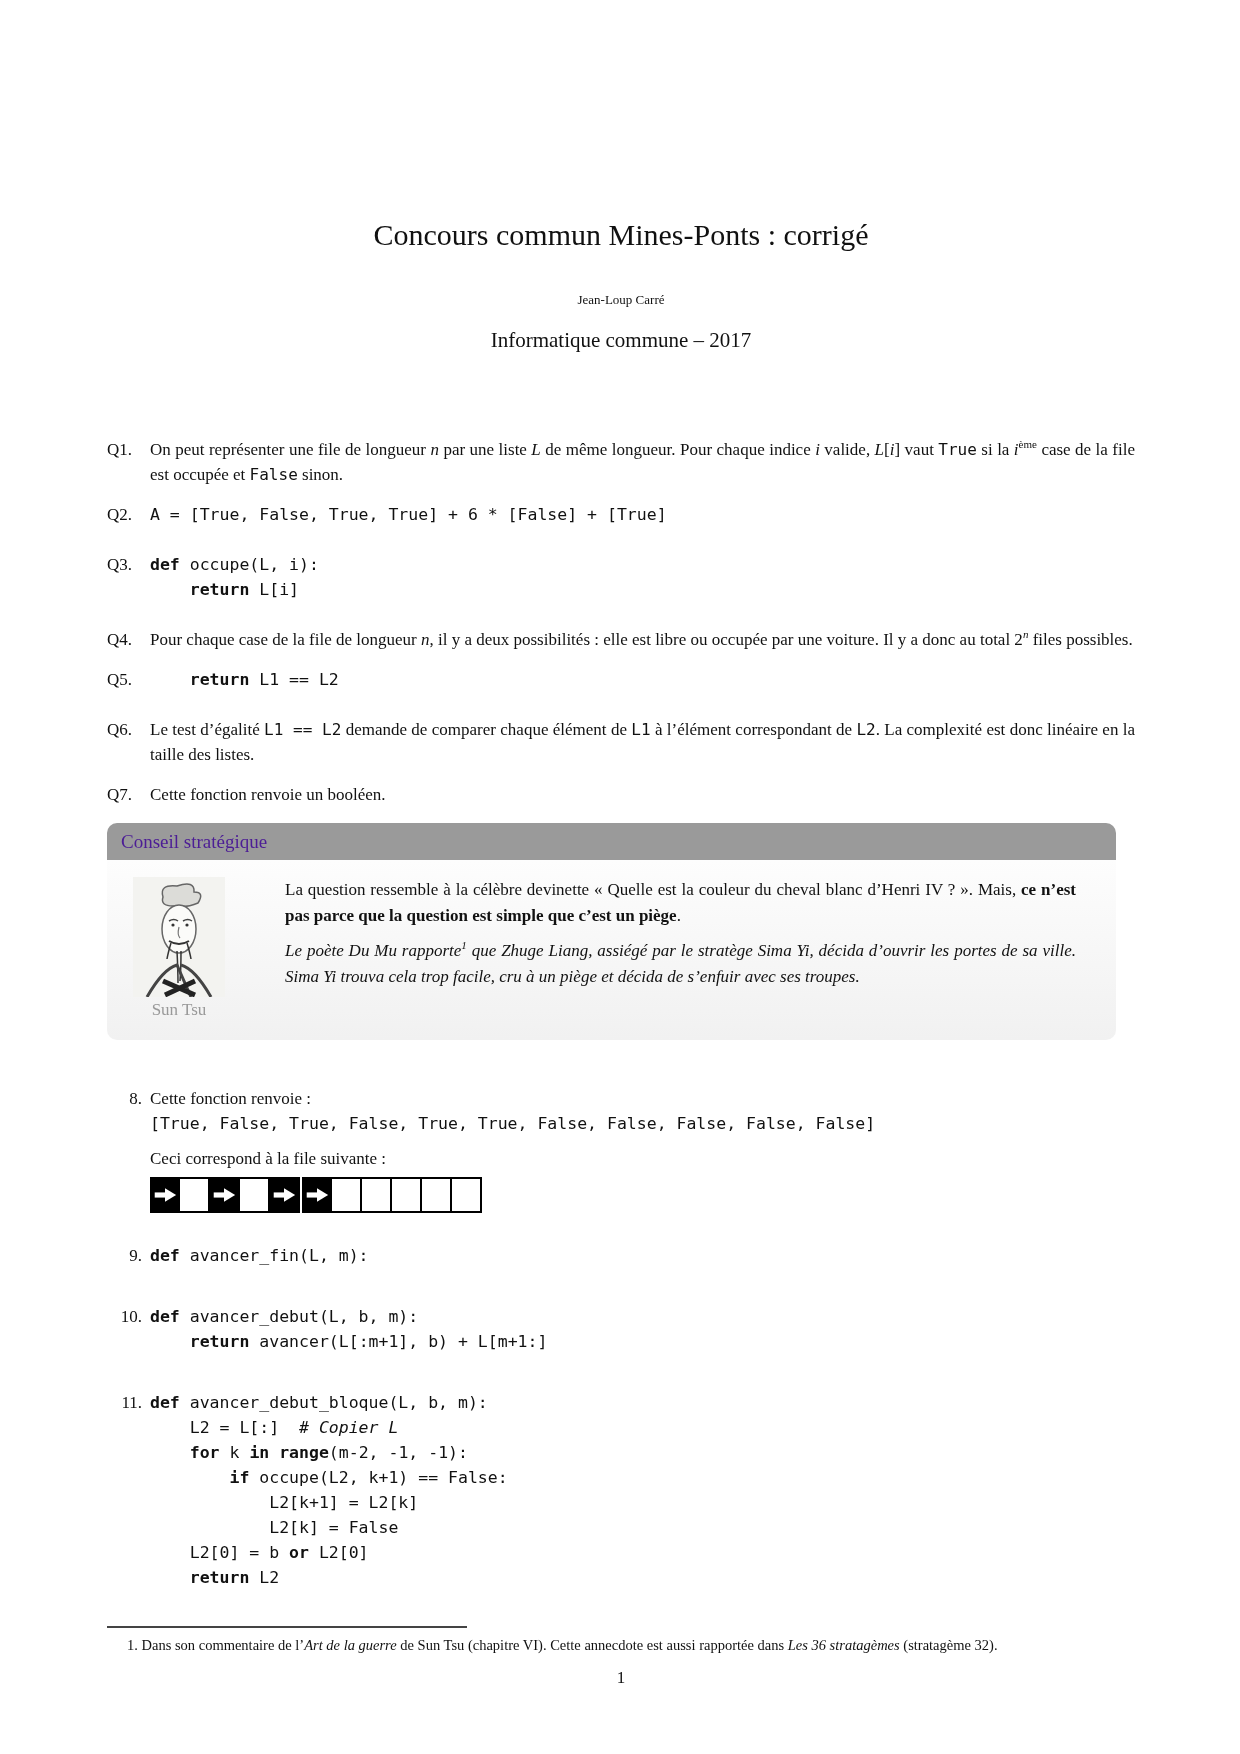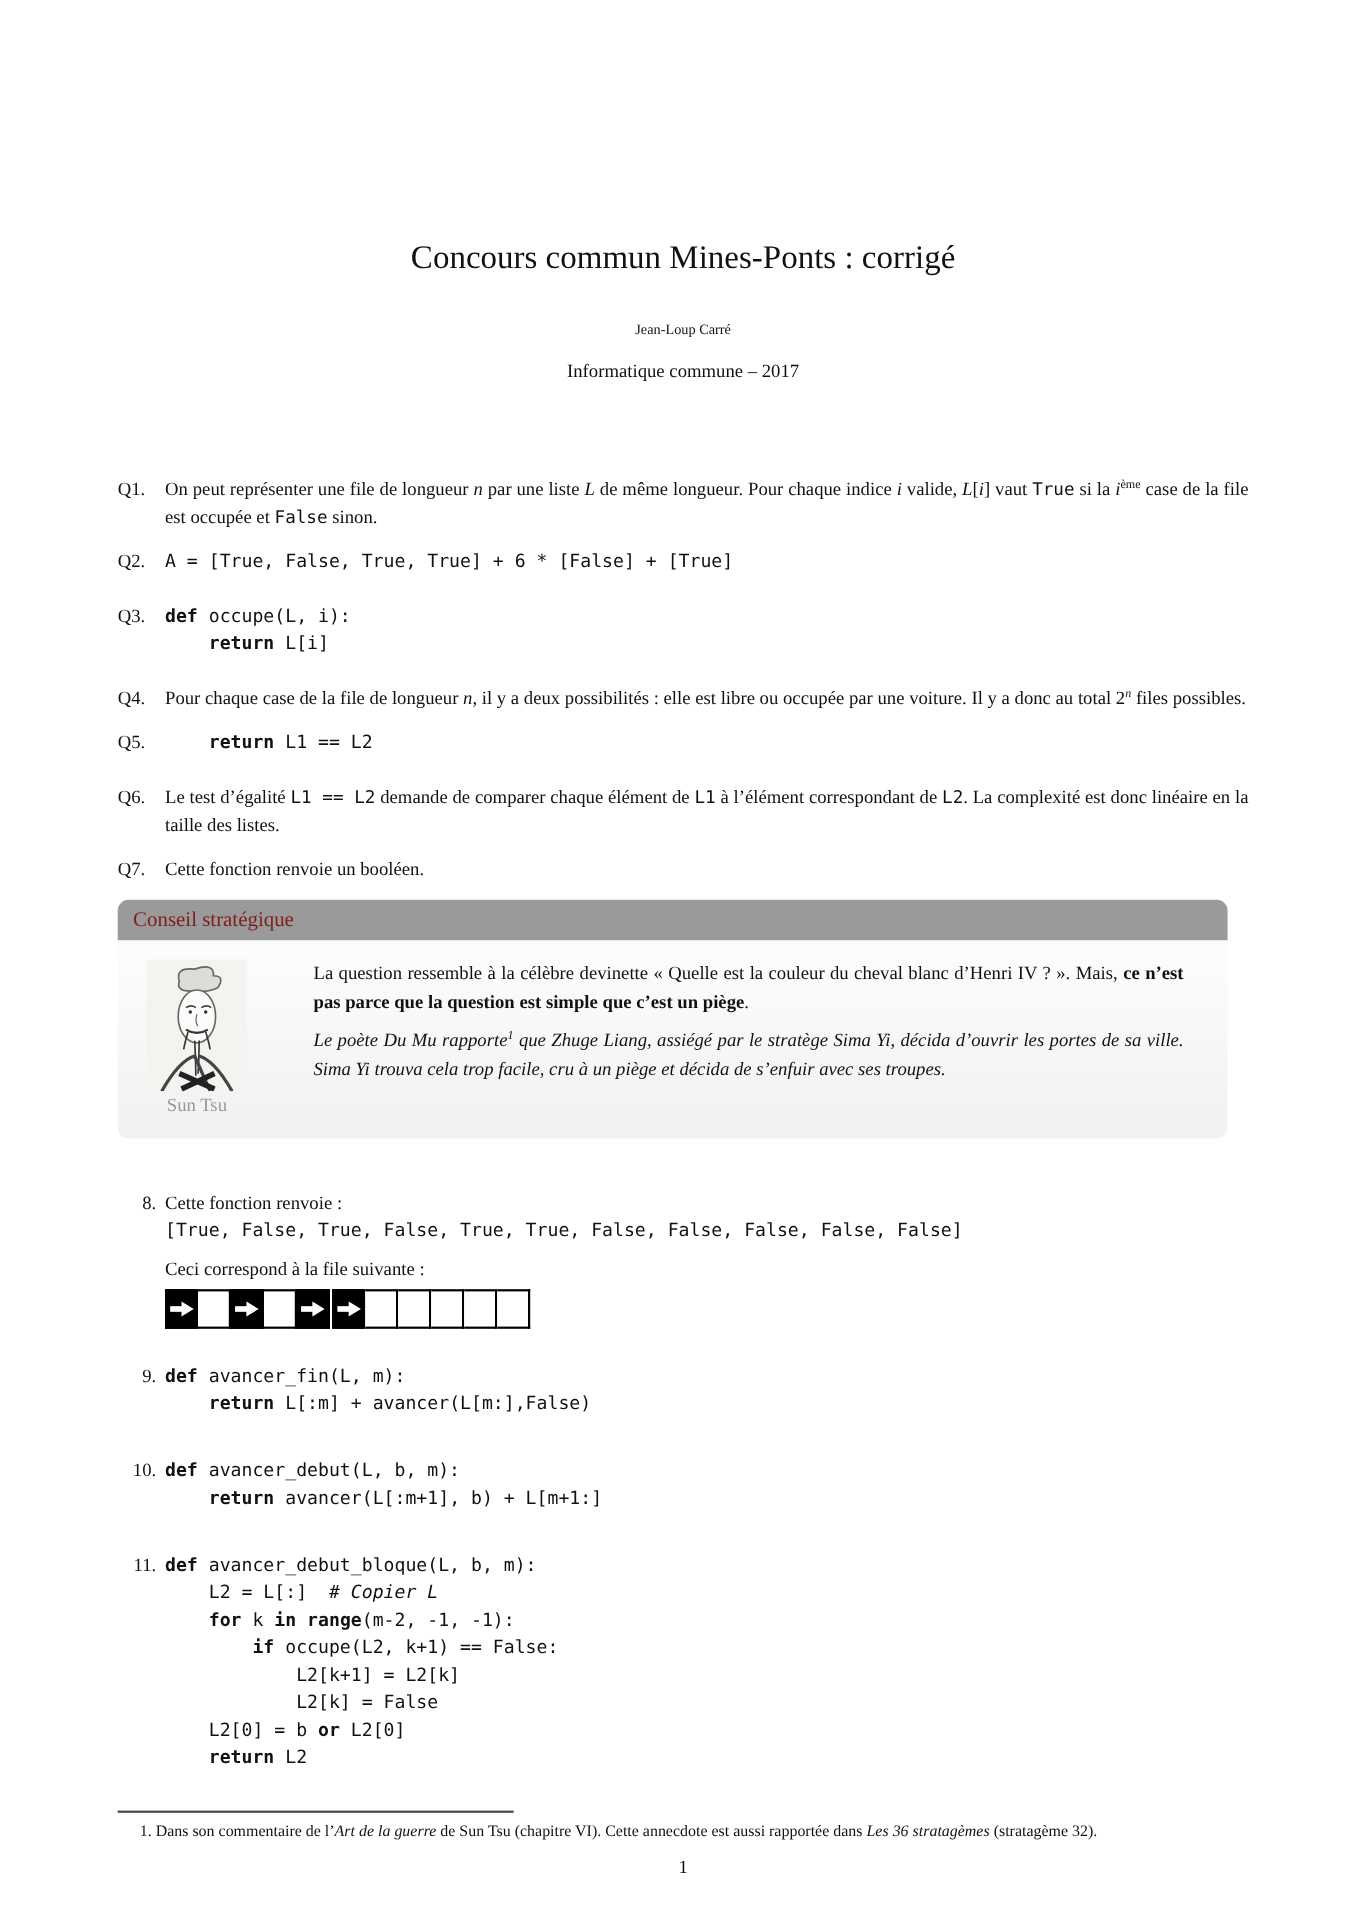--- a/index.html
+++ b/index.html
@@ -2,42 +2,42 @@
 <html><head>
 <meta charset="utf-8">
 <style>
   * { margin:0; padding:0; box-sizing:border-box; }
   html,body { background:#ffffff; }
   body { width:1240px; font-family:"Liberation Serif", serif; color:#111; }
   .page { width:1240px; height:1754px; background:#fff; padding:170px 105px 0 107px; position:relative; overflow:hidden;margin-top:48px; }
 
   .doc-title   { text-align:center; font-size:30px; font-weight:400; }
   .doc-author  { text-align:center; font-size:13px; margin-top:40px; }
-  .doc-subtitle{ text-align:center; font-size:17px; margin-top:20px; }
+  .doc-subtitle{ text-align:center; font-size:21px; margin-top:20px; }
 
   .qlist { margin-top:84px; }
   .item { display:flex; margin-bottom:15px; }
   .item-label { flex:0 0 43px; font-size:17px; line-height:25px; }
   .nlist .item-label { text-align:right; padding-right:8px; }
   .item-body { flex:1; min-width:0; }
   .para { font-size:17px; line-height:25px; text-align:justify; }
 
   .mono { font-family:"DejaVu Sans Mono", monospace; font-size:16px; }
   .it   { font-style:italic; }
   .b    { font-weight:bold; }
   .sup  { vertical-align:super; font-size:11px; line-height:0; }
   .supit{ vertical-align:super; font-size:11px; line-height:0; font-style:italic; }
 
   .codeblock { font-family:"DejaVu Sans Mono", monospace; font-size:16.5px; white-space:pre; margin-bottom:10px; }
   .code-line { line-height:25px; }
   .k   { font-weight:bold; }
   .cmt { font-style:italic; }
 
   .conseil { margin-top:16px; width:1009px; }
-  .conseil-bar { background:#9a9a9a; color:#7f1d1d; font-size:19px; height:37px; line-height:37px;
+  .conseil-bar { background:#9a9a9a; color:#4c1d95; font-size:19px; height:37px; line-height:37px;
                  padding-left:14px; border-radius:10px 10px 0 0; }
   .conseil-body { background:linear-gradient(#fdfdfd,#f1f1f1); border-radius:0 0 10px 10px;
                   display:flex; padding:17px 40px 20px 26px; }
   .figure { flex:0 0 152px; }
   .portrait { width:92px; height:120px; display:block; }
   .figure-caption { width:92px; text-align:center; color:#999; font-size:17px; margin-top:3px; }
   .conseil-text { flex:1; min-width:0; }
   .conseil-text .para { line-height:25.5px; }
   .conseil-text .para + .para { margin-top:10px; }
 
@@ -174,21 +174,21 @@
             <div class="fcell"></div>
             <div class="fcell"></div>
             <div class="fcell"></div>
             <div class="fcell"></div>
           </div>
         </div>
       </div>
       <div class="item">
         <span class="item-label">9.</span>
         <div class="item-body">
-          <div class="codeblock"><div class="code-line"><span class="k">def</span><span> avancer_fin(L, m):</span></div><div class="code-line"><span>    </span><span class="k">return</span><span> L[:m] + avancer(L[m:],False)</span></div></div>
+          <div class="codeblock"><div class="code-line"><span class="k">def</span><span> avancer_fin(L, m):</span></div></div>
         </div>
       </div>
       <div class="item">
         <span class="item-label">10.</span>
         <div class="item-body">
           <div class="codeblock"><div class="code-line"><span class="k">def</span><span> avancer_debut(L, b, m):</span></div><div class="code-line"><span>    </span><span class="k">return</span><span> avancer(L[:m+1], b) + L[m+1:]</span></div></div>
         </div>
       </div>
       <div class="item">
         <span class="item-label">11.</span>

